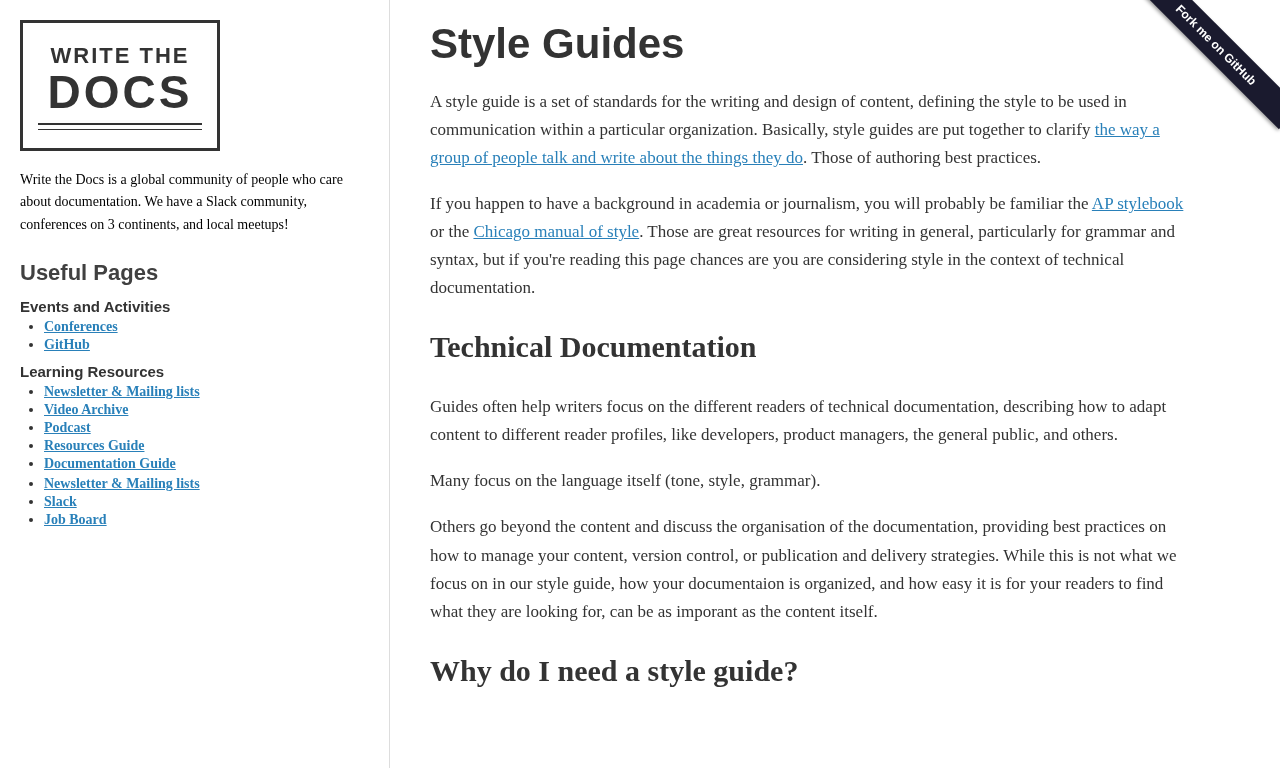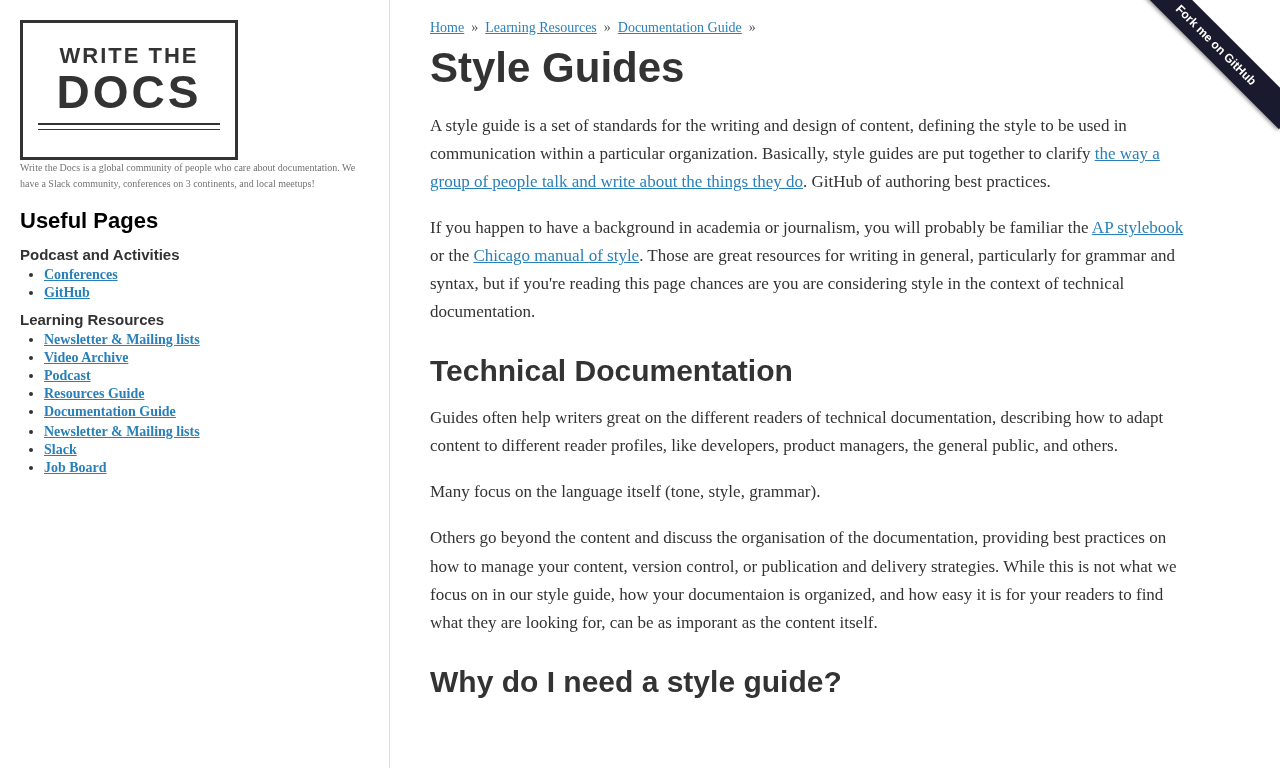--- a/index.html
+++ b/index.html
@@ -21,22 +21,23 @@
     
     .sidebar {
       width: 390px;
       min-width: 390px;
       padding: 20px 30px 20px 20px;
       border-right: 1px solid #ddd;
       background: #fff;
     }
     .logo-box {
       border: 3px solid #333;
-      width: 218px;
-      padding: 20px 15px 24px;
+      width: 200px;
+      padding: 20px 15px 15px;
+      margin-bottom: 18px;
       text-align: center;
     }
     .logo-write {
       font-family: Arial, sans-serif;
       font-weight: bold;
       font-size: 22px;
       letter-spacing: 2px;
       color: #333;
       text-transform: uppercase;
     }
@@ -51,30 +52,30 @@
     }
     .logo-line {
       border-top: 2px solid #333;
       margin: 8px 0 4px;
     }
     .logo-line2 {
       border-top: 1px solid #333;
       margin: 3px 0;
     }
     .sidebar-desc {
-      font-size: 10px;
-      color: #737373;
+      font-size: 14px;
+      color: #000000;
       line-height: 1.6;
-      margin-bottom: 16px;
+      margin-bottom: 24px;
     }
     .sidebar-section-title {
       font-family: Arial, sans-serif;
       font-weight: bold;
       font-size: 22px;
-      color: #000000;
+      color: #404040;
       margin-bottom: 12px;
     }
     .sidebar-category {
       font-size: 15px;
       font-weight: bold;
       color: #333;
       margin-top: 10px;
       margin-bottom: 4px;
       font-family: Arial, sans-serif;
     }
@@ -113,25 +114,25 @@
       color: #333;
       margin-bottom: 20px;
     }
     .content-text {
       font-size: 17px;
       line-height: 1.65;
       margin-bottom: 18px;
       color: #333;
     }
     .section-heading {
-      font-family: Liberation Sans, sans-serif;
+      font-family: Liberation Serif, serif;
       font-size: 30px;
       font-weight: bold;
       color: #333;
-      margin: 28px 0 16px;
+      margin: 28px 0 29px;
     }
     
     .ribbon {
       position: fixed;
       top: 0;
       right: 0;
       width: 150px;
       height: 150px;
       overflow: hidden;
       z-index: 999;
@@ -167,21 +168,21 @@
       <div class="logo-docs">DOCS</div>
       <div class="logo-line"></div>
       <div class="logo-line2"></div>
     </div>
     <p class="sidebar-desc">Write the Docs is a global community of people who care about documentation. We have a Slack community, conferences on 3 continents, and local meetups!</p>
 
     <div class="sidebar-section-title">Useful Pages</div>
 
     <div id="sidebar-categories">
         <div>
-          <div class="sidebar-category">Podcast and Activities</div>
+          <div class="sidebar-category">Events and Activities</div>
           <ul>
             <li><a href="#">Conferences</a></li>
             <li><a href="#">GitHub</a></li>
           </ul>
         </div>
         <div>
           <div class="sidebar-category">Learning Resources</div>
           <ul>
             <li><a href="#">Newsletter &amp; Mailing lists</a></li>
             <li><a href="#">Video Archive</a></li>
@@ -195,39 +196,31 @@
             <li><a href="#">Newsletter &amp; Mailing lists</a></li>
             <li><a href="#">Slack</a></li>
             <li><a href="#">Job Board</a></li>
           </ul>
         </div>
       </div>
   </aside>
 
   <main class="main-content">
 
-    <nav class="breadcrumb">
-      <a href="#">Home</a>
-      &nbsp;»&nbsp;
-      <a href="#">Learning Resources</a>
-      &nbsp;»&nbsp;
-      <a href="#">Documentation Guide</a>
-      &nbsp;»
-    </nav>
 
     <h1 class="page-title">Style Guides</h1>
 
     <p class="content-text">
-      <span>A style guide is a set of standards for the writing and design of content, defining the style to be used in communication within a particular organization. Basically, style guides are put together to clarify </span><a href="#">the way a group of people talk and write about the things they do</a><span>. GitHub of authoring best practices.</span>
+      <span>A style guide is a set of standards for the writing and design of content, defining the style to be used in communication within a particular organization. Basically, style guides are put together to clarify </span><a href="#">the way a group of people talk and write about the things they do</a><span>. Those of authoring best practices.</span>
     </p>
 
     <p class="content-text">
       <span>If you happen to have a background in academia or journalism, you will probably be familiar the </span><a href="#">AP stylebook</a><span> or the </span><a href="#">Chicago manual of style</a><span>. Those are great resources for writing in general, particularly for grammar and syntax, but if you're reading this page chances are you are considering style in the context of technical documentation.</span>
     </p>
 
     <h2 class="section-heading">Technical Documentation</h2>
-    <p class="content-text">Guides often help writers great on the different readers of technical documentation, describing how to adapt content to different reader profiles, like developers, product managers, the general public, and others.</p>
+    <p class="content-text">Guides often help writers focus on the different readers of technical documentation, describing how to adapt content to different reader profiles, like developers, product managers, the general public, and others.</p>
     <p class="content-text">Many focus on the language itself (tone, style, grammar).</p>
     <p class="content-text">Others go beyond the content and discuss the organisation of the documentation, providing best practices on how to manage your content, version control, or publication and delivery strategies. While this is not what we focus on in our style guide, how your documentaion is organized, and how easy it is for your readers to find what they are looking for, can be as imporant as the content itself.</p>
 
     <h2 class="section-heading">Why do I need a style guide?</h2>
   </main>
 </div>
 
 </body></html>

